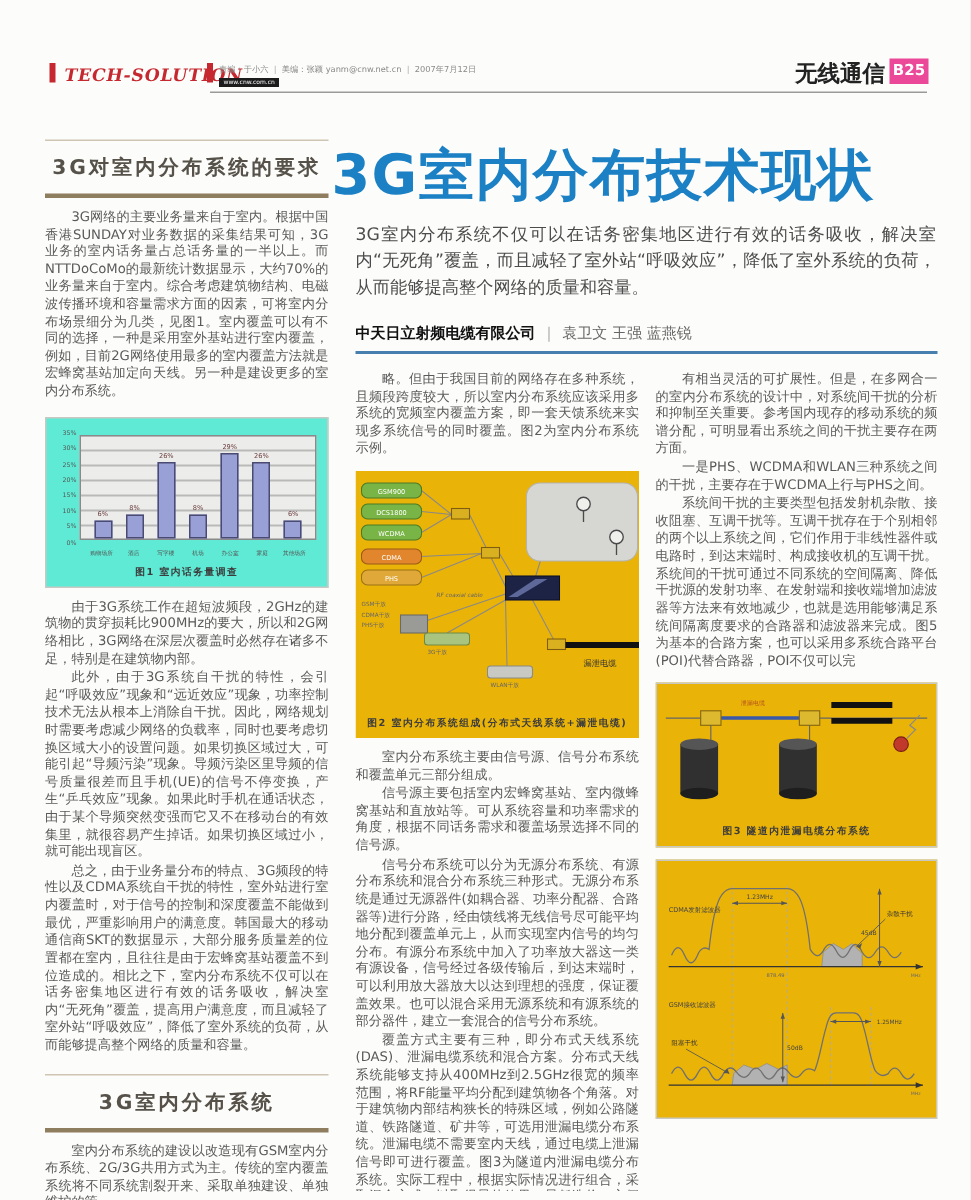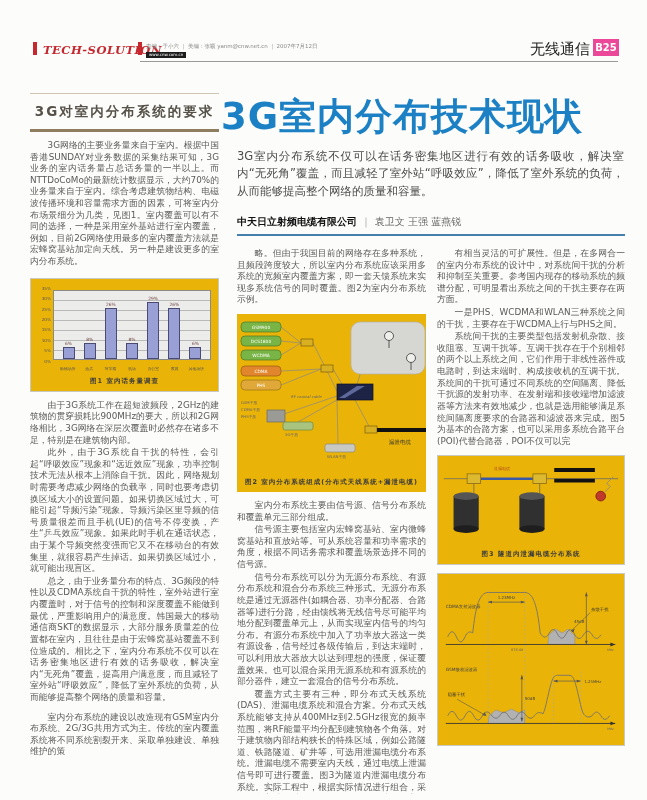--- a/index.html
+++ b/index.html
@@ -6,31 +6,31 @@
   .page{position:relative;width:647px;height:800px;background:#fcfcfa;margin:0 auto;overflow:hidden;
         font-family:"DejaVu Sans","Liberation Sans",sans-serif;color:#4a4a4a;}
   .abs{position:absolute;}
   
   .mh-bar{width:4px;height:13px;background:#c5282f;}
   .mh-brand{font-family:"DejaVu Serif","Liberation Serif",serif;font-style:italic;font-weight:bold;
             font-size:11.5px;color:#c5282f;letter-spacing:.5px;}
   .mh-credits{font-size:5.5px;color:#8a8a8a;white-space:nowrap;}
   .mh-site{background:#1c1c1c;color:#fff;font-size:4px;line-height:6px;padding:0 3px;height:6px;}
   .mh-line{height:1px;background:#9a9a9a;}
-  .mh-section{font-family:"DejaVu Serif","Liberation Serif",serif;font-weight:normal;font-size:15px;color:#222;}
+  .mh-section{font-family:"DejaVu Serif","Liberation Serif",serif;font-weight:bold;font-size:15px;color:#222;}
   .mh-pageno{width:26px;height:17px;background:#ec4899;color:#fff;font-weight:bold;font-size:10px;
              display:flex;align-items:center;justify-content:center;}
   
   .leftcol{left:30px;top:93px;width:189px;}
   .hbox{border-top:1px solid #cfc5b2;border-bottom:3px solid #8f7d60;padding:9px 0 8px;text-align:center;
         font-size:13.5px;font-weight:600;color:#56524a;letter-spacing:2px;}
   p.body{font-size:8.8px;line-height:1.32;color:#5a5a5a;text-align:justify;text-indent:2em;margin:0 0 1px;}
   .pblock{margin-top:8px;}
   
-  .chartbox{border:1px solid #c9c9c4;margin:10px 0 8px;padding:7px 7px 5px;background:#eab308;}
+  .chartbox{border:1px solid #c9c9c4;margin:10px 0 8px;padding:7px 7px 5px;background:#5eead4;}
   .chart-row{display:flex;}
   .chart-y{display:flex;flex-direction:column;justify-content:space-between;align-items:flex-end;
            height:78px;width:15px;padding-right:2px;font-size:4.2px;color:#555;box-sizing:border-box;}
   .chart-plot{flex:1;height:70px;margin-top:4px;border:1px solid #8a8a8a;background:#ececea;
               background-image:linear-gradient(to top,#b9b9b9 1px,transparent 1px);background-size:100% 10px;
               display:flex;align-items:flex-end;padding:0 4px;box-sizing:border-box;}
   .barwrap{flex:1;height:100%;display:flex;flex-direction:column;justify-content:flex-end;align-items:center;}
   .barval{font-size:4.4px;color:#6d4040;margin-bottom:1px;}
   .bar{width:12px;background:#98a0d6;border:1px solid #4a4a72;box-sizing:border-box;}
   .chart-x{display:flex;margin-left:15px;padding:0 4px;}
@@ -124,20 +124,21 @@
         </div>
       <div class="figcap">图1 室内话务量调查</div>
     </div>
 
     <div class="pblock">
       <p class="body">由于3G系统工作在超短波频段，2GHz的建筑物的贯穿损耗比900MHz的要大，所以和2G网络相比，3G网络在深层次覆盖时必然存在诸多不足，特别是在建筑物内部。</p>
       <p class="body">此外，由于3G系统自干扰的特性，会引起“呼吸效应”现象和“远近效应”现象，功率控制技术无法从根本上消除自干扰。因此，网络规划时需要考虑减少网络的负载率，同时也要考虑切换区域大小的设置问题。如果切换区域过大，可能引起“导频污染”现象。导频污染区里导频的信号质量很差而且手机(UE)的信号不停变换，产生“乒乓效应”现象。如果此时手机在通话状态，由于某个导频突然变强而它又不在移动台的有效集里，就很容易产生掉话。如果切换区域过小，就可能出现盲区。</p>
       <p class="body">总之，由于业务量分布的特点、3G频段的特性以及CDMA系统自干扰的特性，室外站进行室内覆盖时，对于信号的控制和深度覆盖不能做到最优，严重影响用户的满意度。韩国最大的移动通信商SKT的数据显示，大部分服务质量差的位置都在室内，且往往是由于宏蜂窝基站覆盖不到位造成的。相比之下，室内分布系统不仅可以在话务密集地区进行有效的话务吸收，解决室内“无死角”覆盖，提高用户满意度，而且减轻了室外站“呼吸效应”，降低了室外系统的负荷，从而能够提高整个网络的质量和容量。</p>
     </div>
 
+    <div class="hbox" style="margin-top:12px;">3G室内分布系统</div>
 
     <div class="pblock">
       <p class="body">室内分布系统的建设以改造现有GSM室内分布系统、2G/3G共用方式为主。传统的室内覆盖系统将不同系统割裂开来、采取单独建设、单独维护的策</p>
     </div>
   </div>
 
   <div class="abs title" style="left:221px;top:92px;">3G室内分布技术现状</div>
   <div class="abs deck" style="left:237px;top:148px;width:387px;">3G室内分布系统不仅可以在话务密集地区进行有效的话务吸收，解决室内“无死角”覆盖，而且减轻了室外站“呼吸效应”，降低了室外系统的负荷，从而能够提高整个网络的质量和容量。</div>
   <div class="abs byline" style="left:237px;top:215px;width:387px;">
     <b>中天日立射频电缆有限公司</b><span class="bylinesep">｜</span><span>袁卫文 王强 蓝燕锐</span>

